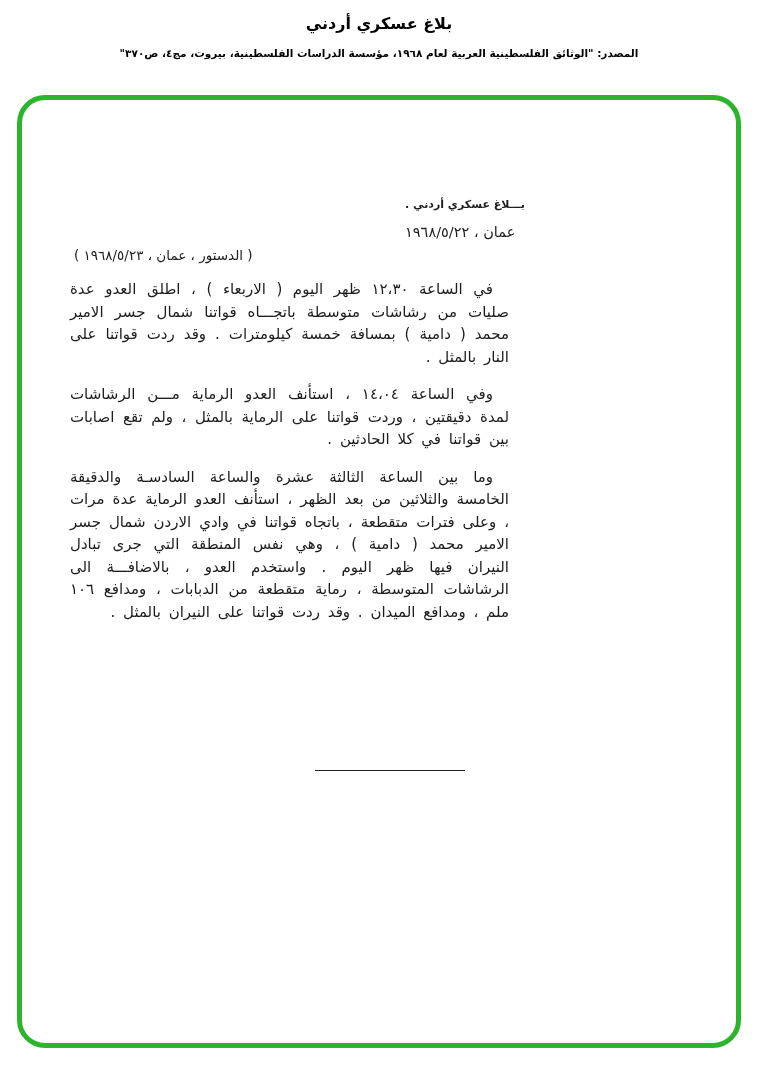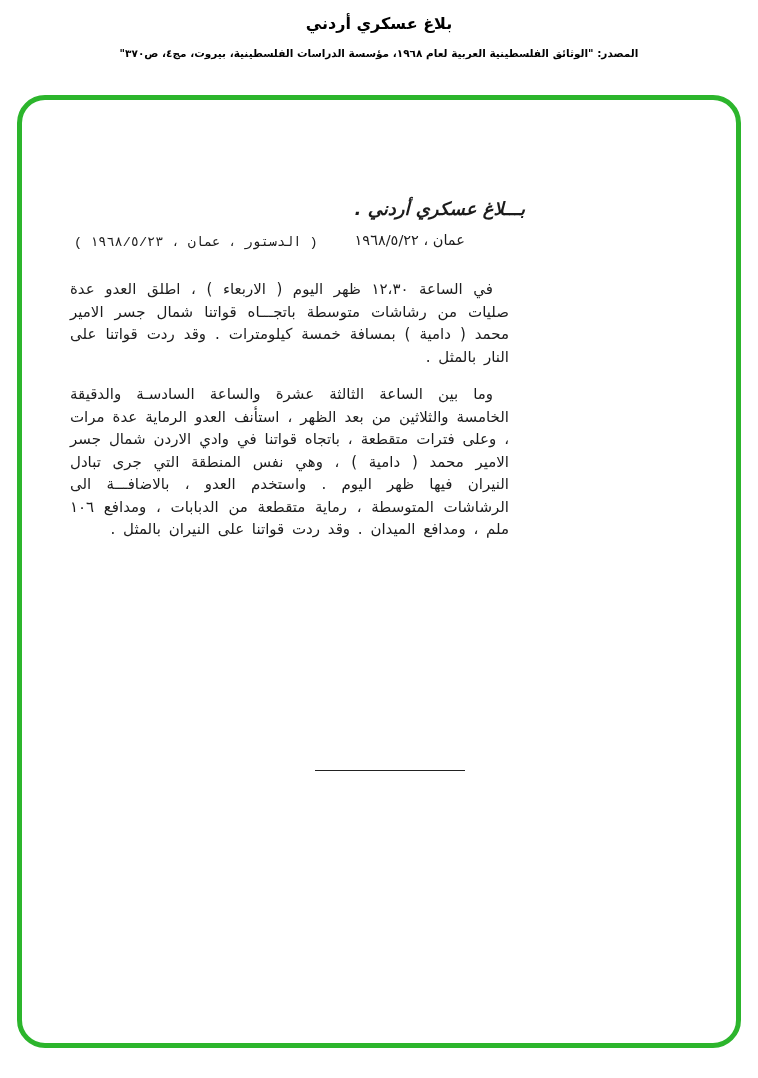--- a/index.html
+++ b/index.html
@@ -23,29 +23,29 @@
   .doc-frame {
     position: absolute; left: 17px; top: 95px;
     width: 724px; height: 953px;
     border: 5px solid #2cb52c;
     border-radius: 28px;
     background: #fff;
   }
   .doc-inner { position: relative; width: 100%; height: 100%; color: #1c1c1c; }
 
   .doc-citation {
-    position: absolute; top: 133px; left: 52px;
-    font-size: 13.5px; letter-spacing: 0.5px; white-space: nowrap; font-family: Liberation Mono, monospace;
+    position: absolute; top: 147px; left: 52px;
+    font-size: 13.5px; letter-spacing: 0.5px; white-space: nowrap;
   }
 
   .doc-titleblock {
     position: absolute; top: 98px; right: 211px;
     text-align: center;
   }
-  .doc-title { font-size: 18px; font-weight: bold; letter-spacing: 0.5px; white-space: nowrap; font-style: italic; }
+  .doc-title { font-size: 11px; font-weight: bold; letter-spacing: 0.5px; white-space: nowrap; }
   .doc-dateline { font-size: 14.5px; margin-top: 13px; text-align: left; }
 
   .doc-body {
     position: absolute; top: 178px; right: 211px; width: 455px;
     font-size: 15px; line-height: 22.5px;
     text-align: justify; text-align-last: right;
     letter-spacing: 0.6px; word-spacing: 3px;
   }
   .doc-para { text-indent: 16px; margin: 0 16px 15px 0; }
 
@@ -69,20 +69,21 @@
 
       <div class="doc-citation" dir="rtl">( الدستور ، عمان ، ١٩٦٨/٥/٢٣ )</div>
 
       <div class="doc-titleblock">
         <div class="doc-title" dir="rtl">بـــلاغ عسكري أردني .</div>
         <div class="doc-dateline" dir="rtl">عمان ، ١٩٦٨/٥/٢٢</div>
       </div>
 
       <div class="doc-body" dir="rtl">
         <p class="doc-para">في الساعة ١٢،٣٠ ظهر اليوم ( الاربعاء ) ، اطلق العدو عدة صليات من رشاشات متوسطة باتجـــاه قواتنا شمال جسر الامير محمد ( دامية ) بمسافة خمسة كيلومترات . وقد ردت قواتنا على النار بالمثل .</p>
+        <p class="doc-para">وفي الساعة ١٤،٠٤ ، استأنف العدو الرماية مـــن الرشاشات لمدة دقيقتين ، وردت قواتنا على الرماية بالمثل ، ولم تقع اصابات بين قواتنا في كلا الحادثين .</p>
         <p class="doc-para">وما بين الساعة الثالثة عشرة والساعة السادسـة والدقيقة الخامسة والثلاثين من بعد الظهر ، استأنف العدو الرماية عدة مرات ، وعلى فترات متقطعة ، باتجاه قواتنا في وادي الاردن شمال جسر الامير محمد ( دامية ) ، وهي نفس المنطقة التي جرى تبادل النيران فيها ظهر اليوم . واستخدم العدو ، بالاضافـــة الى الرشاشات المتوسطة ، رماية متقطعة من الدبابات ، ومدافع ١٠٦ ملم ، ومدافع الميدان . وقد ردت قواتنا على النيران بالمثل .</p>
       </div>
 
       <div class="end-rule"></div>
 
     </div>
   </div>
 
 </div>
 

